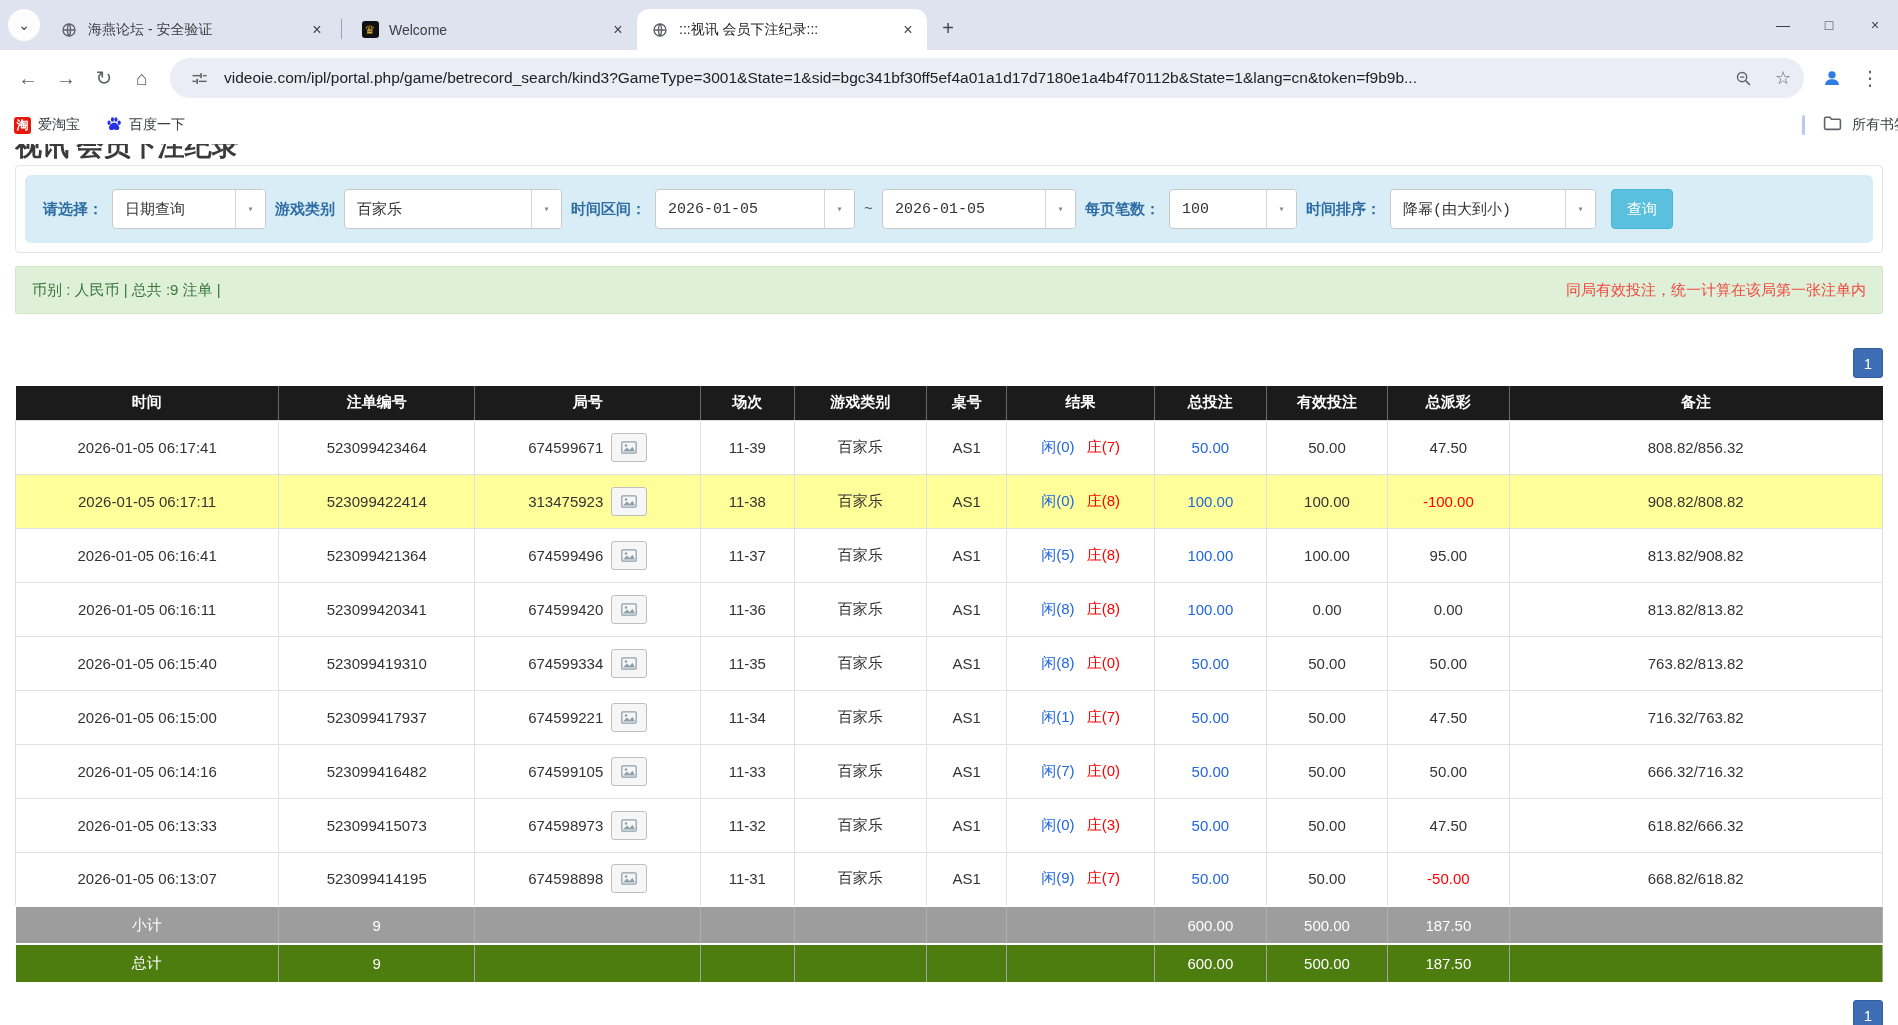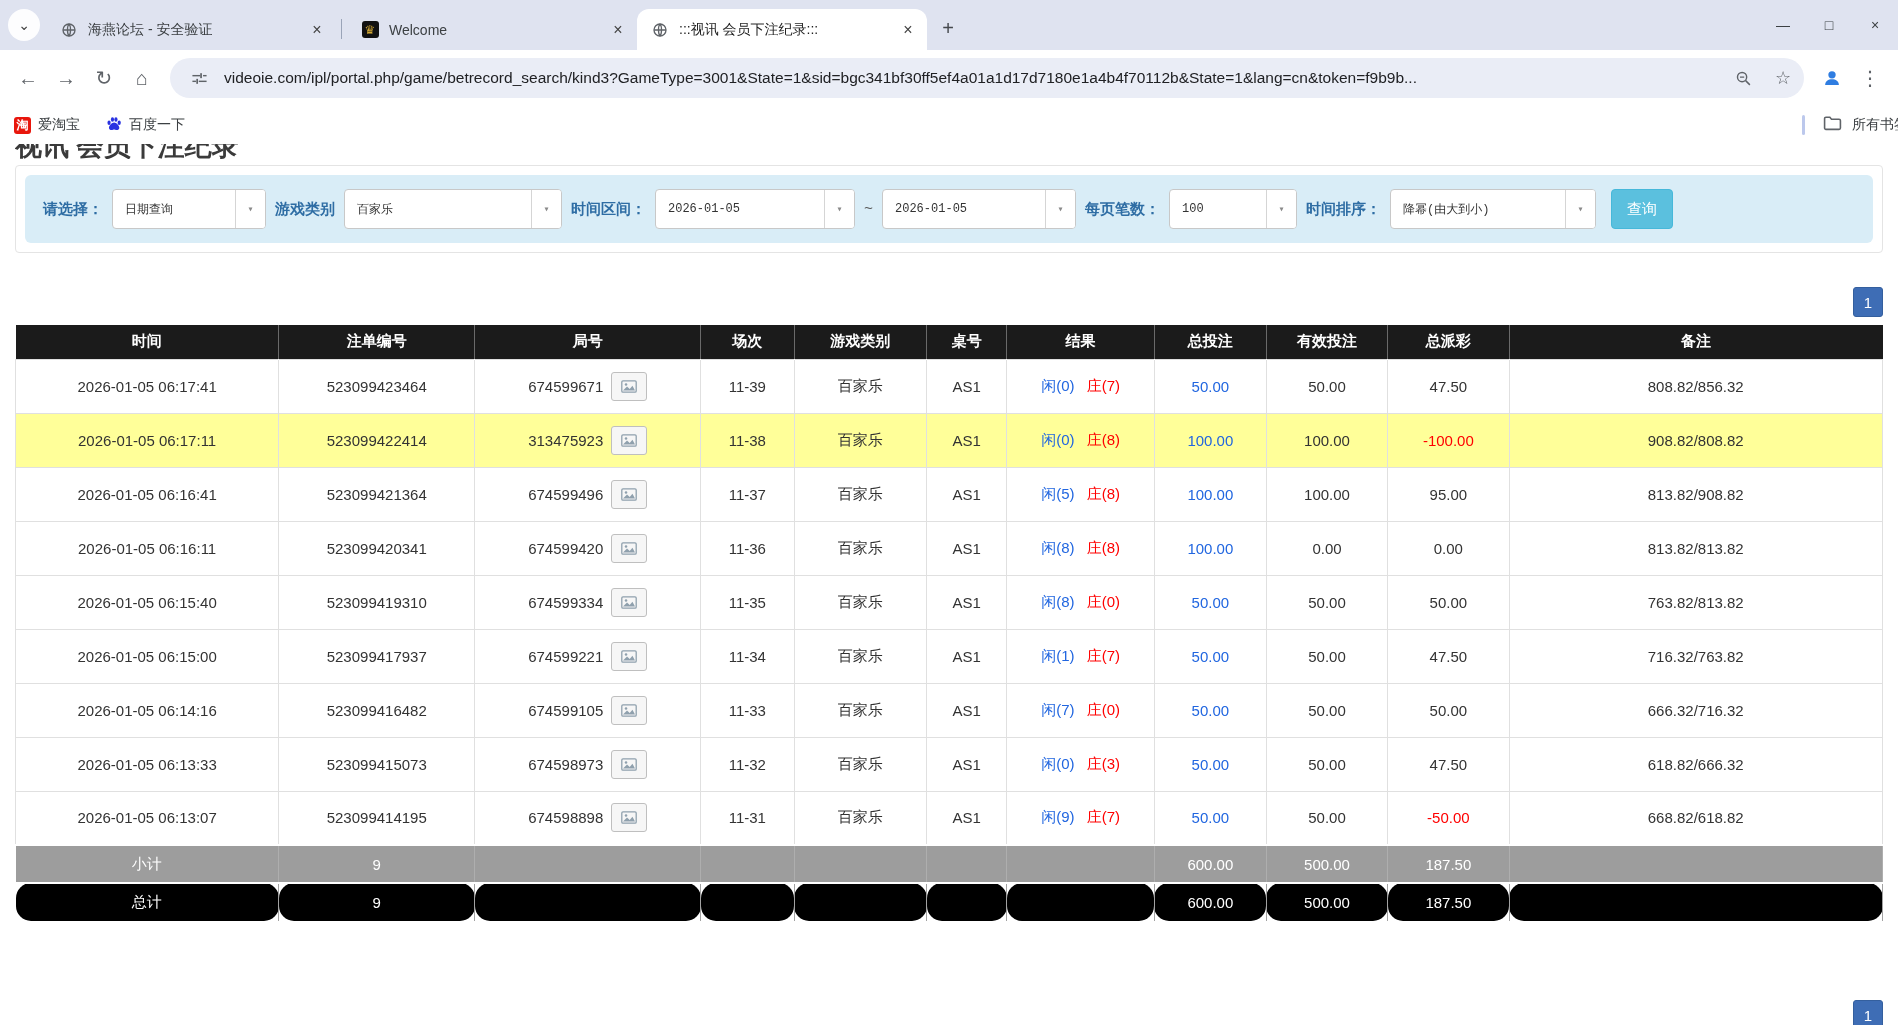--- a/index.html
+++ b/index.html
@@ -44,21 +44,21 @@
   .bm-divider { width:3px; height:20px; background:#bcc8ec; border-radius:2px; margin-right:8px; }
   
   .page { padding:0 15px; }
   .title-clip { height:15px; overflow:hidden; }
   .page-title { font-size:27px; font-weight:600; color:#3a3a3a; margin-top:-16px; white-space:nowrap; }
   .filter-outer { margin-top:6px; border:1px solid #e4e4e4; border-radius:4px; padding:9px; background:#fff;font-family:Liberation Mono, monospace; }
   .filter-panel { background:#d9edf7; border-radius:6px; padding:14px 18px; display:flex; align-items:center; gap:9px; }
   .flabel { color:#2e6da4; font-weight:bold; font-size:15px; white-space:nowrap; }
   .combo { display:inline-flex; align-items:stretch; background:#fff; border:1px solid #c8c8c8;
     border-radius:4px; height:40px; overflow:hidden; flex:0 0 auto; }
-  .combo-text { display:flex; align-items:center; padding:0 12px; font-size:12px; color:#333; flex:1;
+  .combo-text { display:flex; align-items:center; padding:0 12px; font-size:15px; color:#333; flex:1;
     white-space:nowrap; }
   .combo-arrow { width:30px; border-left:1px solid #d5d5d5; display:flex; align-items:center; justify-content:center;
     color:#8a8a8a; font-size:10px; background:#fff; }
   .w154{width:154px;} .w218{width:218px;} .w200{width:200px;} .w194{width:194px;} .w128{width:128px;} .w206{width:206px;}
   .tilde { color:#555; font-size:15px; }
   .search-btn { margin-left:6px; height:40px; padding:0 15px; background:#5bc0de; border:1px solid #46b8da;
     color:#fff; font-size:15px; border-radius:4px; font-family:inherit; }
   .summary-bar { margin-top:13px; height:48px; background:#dff0d8; border:1px solid #d6e9c6; border-radius:2px;
     display:flex; align-items:center; justify-content:space-between; padding:0 16px; font-size:15px; }
   .sum-left { color:#3c763d; }
@@ -78,21 +78,21 @@
   tbody tr.highlight td { background:#ffff99; }
   td.blue { color:#2166e0; }
   .player { color:#2166e0; }
   .banker { color:#ff0000; margin-left:8px; }
   td.payout.neg { color:#ff0000; }
   .round-cell-inner { display:flex; align-items:center; justify-content:center; gap:8px; }
   .replay-btn { width:36px; height:29px; background:#f6f6f6; border:1px solid #bfbfbf; border-radius:3px;
     display:inline-flex; align-items:center; justify-content:center; }
   tfoot td { height:38px; text-align:center; color:#fff; font-size:15px; }
   tr.foot-sub td { background:#9d9d9d; border-right:1px solid #aeaeae; border-top:2px solid #fff; }
-  tr.foot-total td { background:#000000; border-right:1px solid #a2a2a2; border-top:2px solid #fff;border-radius:15px; }
+  tr.foot-total td { background:#4d7c0f; border-right:1px solid #a2a2a2; border-top:2px solid #fff; }
 </style>
 </head>
 <body>
 
 <div class="tabbar">
   <div class="tab-search">
     <span>⌄</span>
   </div>
   <div class="tab">
     <span class="favicon">
@@ -238,20 +238,24 @@
       </div>
       <span class="flabel">时间排序：</span>
       <div class="combo w206">
         <span class="combo-text">降幂(由大到小)</span>
         <span class="combo-arrow">▾</span>
       </div>
       <button class="search-btn">查询</button>
     </div>
   </div>
 
+  <div class="summary-bar">
+    <span class="sum-left">币别 : 人民币 | 总共 :9 注单 |</span>
+    <span class="sum-right">同局有效投注，统一计算在该局第一张注单内</span>
+  </div>
 
   <div class="pagination top">
     <span class="page-btn">1</span>
   </div>
 
   <table>
     <colgroup>
       <col style="width:14.1%">
         <col style="width:10.5%">
         <col style="width:12.1%">

